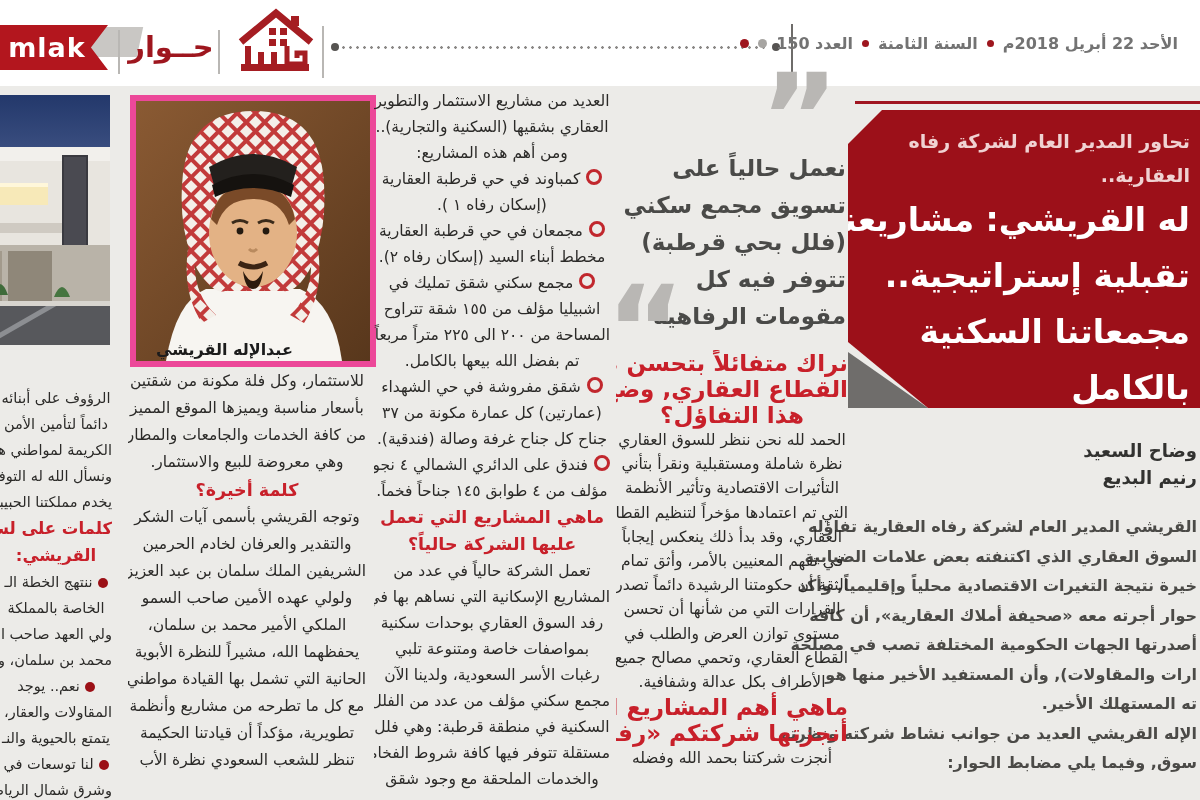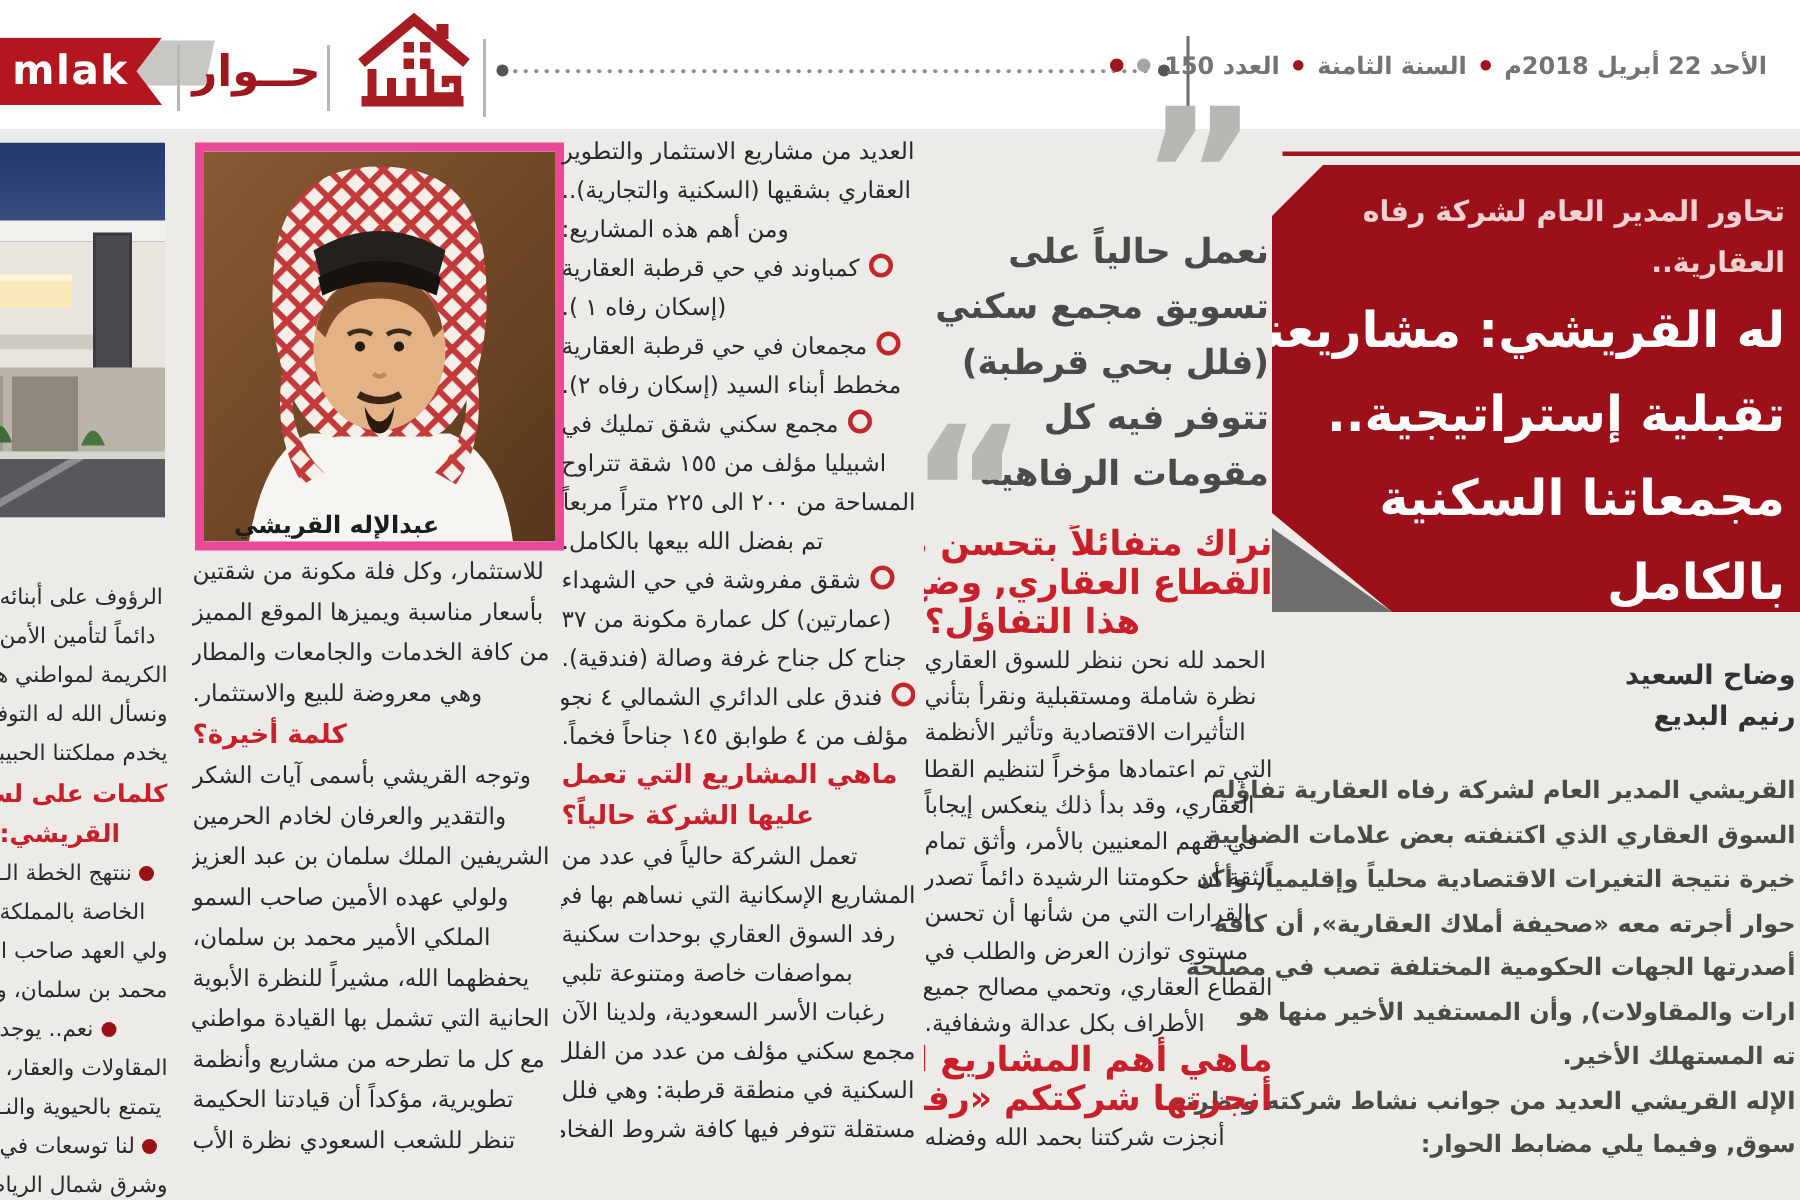--- a/index.html
+++ b/index.html
@@ -49,21 +49,21 @@
   .intro{position:absolute;right:3px;top:512px;width:345px;direction:rtl;text-align:right;}
   .intro .line{font-size:16px;font-weight:bold;color:#4b4a47;line-height:29.5px;white-space:nowrap;}
   
   .qmark{position:absolute;color:#b9b7b4;font-weight:bold;font-size:120px;line-height:60px;
          font-family:"DejaVu Sans",sans-serif;}
   .qm-top{left:760px;top:88px;}
   .qm-bottom{left:606px;top:300px;}
   .pq{position:absolute;left:618px;top:150px;width:228px;direction:rtl;text-align:right;}
   .pq .line{font-size:23px;font-weight:bold;color:#4a4a48;line-height:37px;white-space:nowrap;}
   
-  .col{position:absolute;direction:rtl;text-align:left;overflow:hidden;}
+  .col{position:absolute;direction:rtl;text-align:center;overflow:hidden;}
   .ln{white-space:nowrap;}
   .qhead{color:#c8202a;font-weight:bold;}
   .colD{left:616px;top:350px;width:232px;}
   .colD .ans{font-size:15.5px;color:#2b2a28;line-height:24.2px;}
   .colD .qhead{font-size:23px;line-height:26px;}
   .colC{left:374px;top:88px;width:236px;}
   .colC .ans,.colC .body{font-size:15.5px;color:#2b2a28;line-height:26px;}
   .colC .qhead{font-size:17.5px;line-height:27px;}
   .colB{left:128px;top:368px;width:238px;}
   .colB .body{font-size:15.5px;color:#2b2a28;line-height:27px;}
@@ -261,20 +261,21 @@
       <div class="ln qhead">ماهي المشاريع التي تعمل</div>
       <div class="ln qhead">عليها الشركة حالياً؟</div>
       <div class="ln ans">تعمل الشركة حالياً في عدد من</div>
       <div class="ln ans">المشاريع الإسكانية التي نساهم بها في</div>
       <div class="ln ans">رفد السوق العقاري بوحدات سكنية</div>
       <div class="ln ans">بمواصفات خاصة ومتنوعة تلبي</div>
       <div class="ln ans">رغبات الأسر السعودية، ولدينا الآن</div>
       <div class="ln ans">مجمع سكني مؤلف من عدد من الفلل</div>
       <div class="ln ans">السكنية في منطقة قرطبة: وهي فلل</div>
       <div class="ln ans">مستقلة تتوفر فيها كافة شروط الفخامة</div>
+      <div class="ln ans">والخدمات الملحقة مع وجود شقق</div>
     </div>
   <div class="col colB">
       <div class="ln body">للاستثمار، وكل فلة مكونة من شقتين</div>
       <div class="ln body">بأسعار مناسبة ويميزها الموقع المميز</div>
       <div class="ln body">من كافة الخدمات والجامعات والمطار،</div>
       <div class="ln body">وهي معروضة للبيع والاستثمار.</div>
       <div class="ln qhead">كلمة أخيرة؟</div>
       <div class="ln body">وتوجه القريشي بأسمى آيات الشكر</div>
       <div class="ln body">والتقدير والعرفان لخادم الحرمين</div>
       <div class="ln body">الشريفين الملك سلمان بن عبد العزيز،</div>

